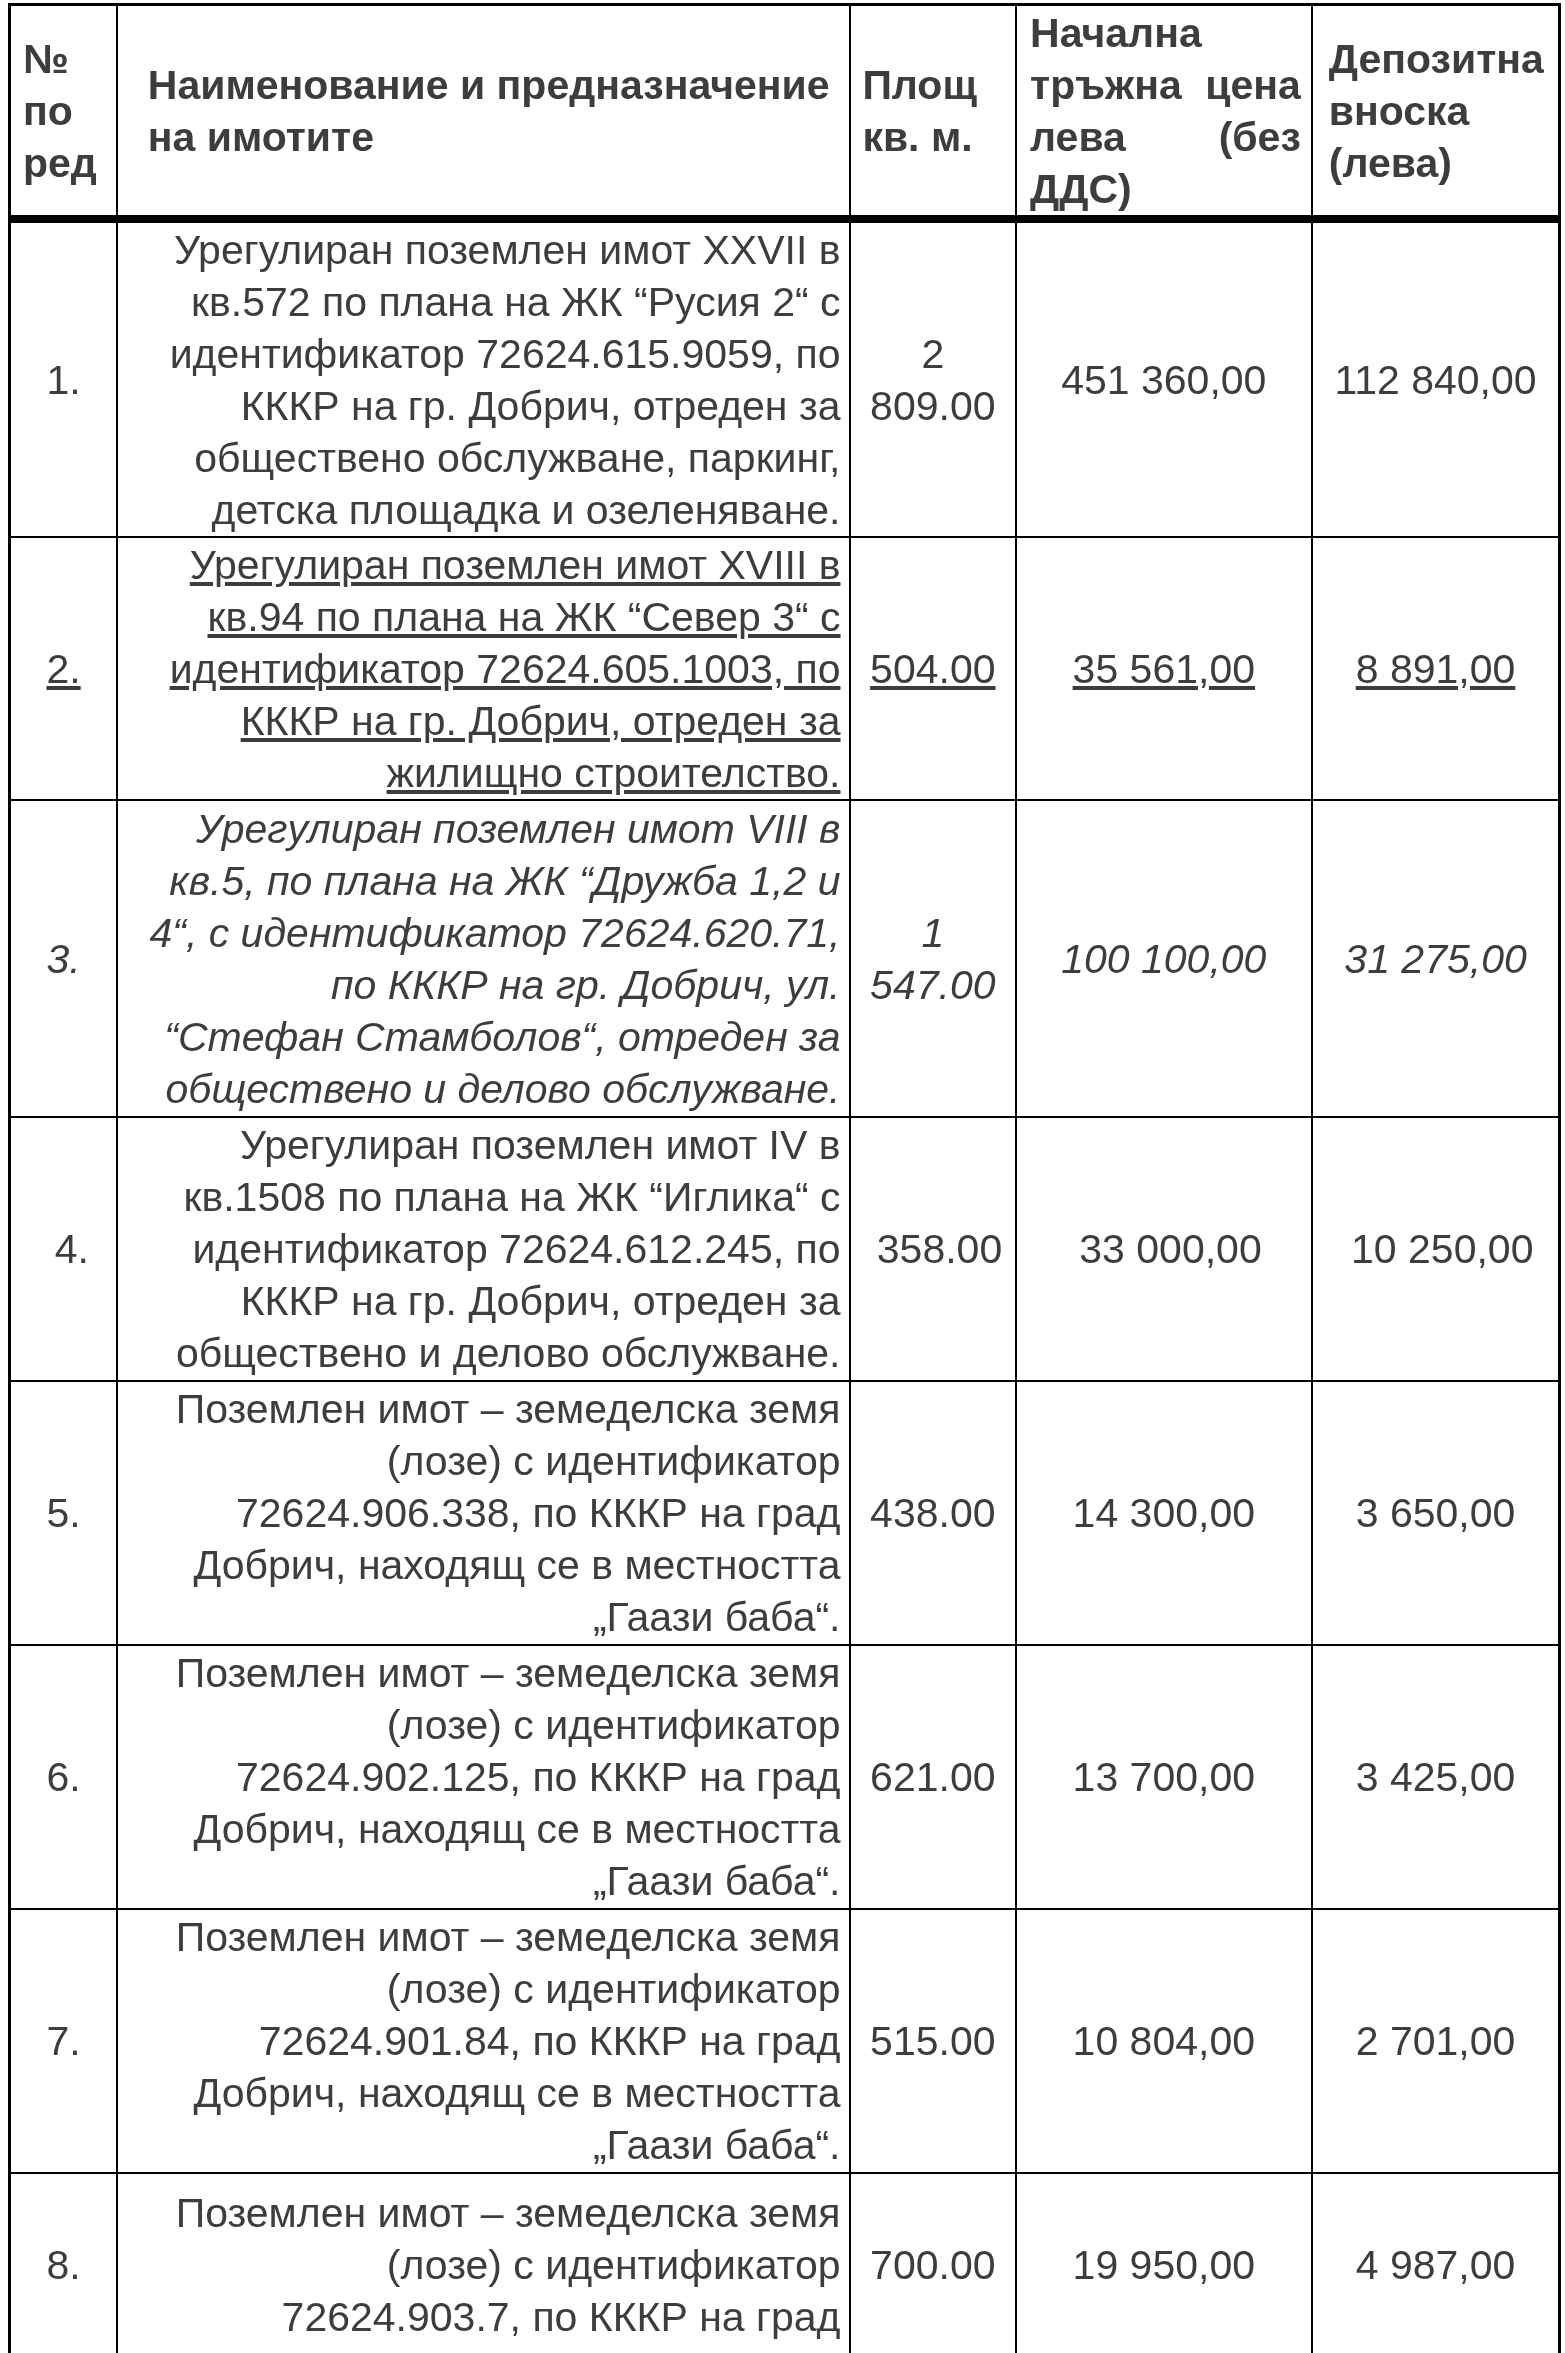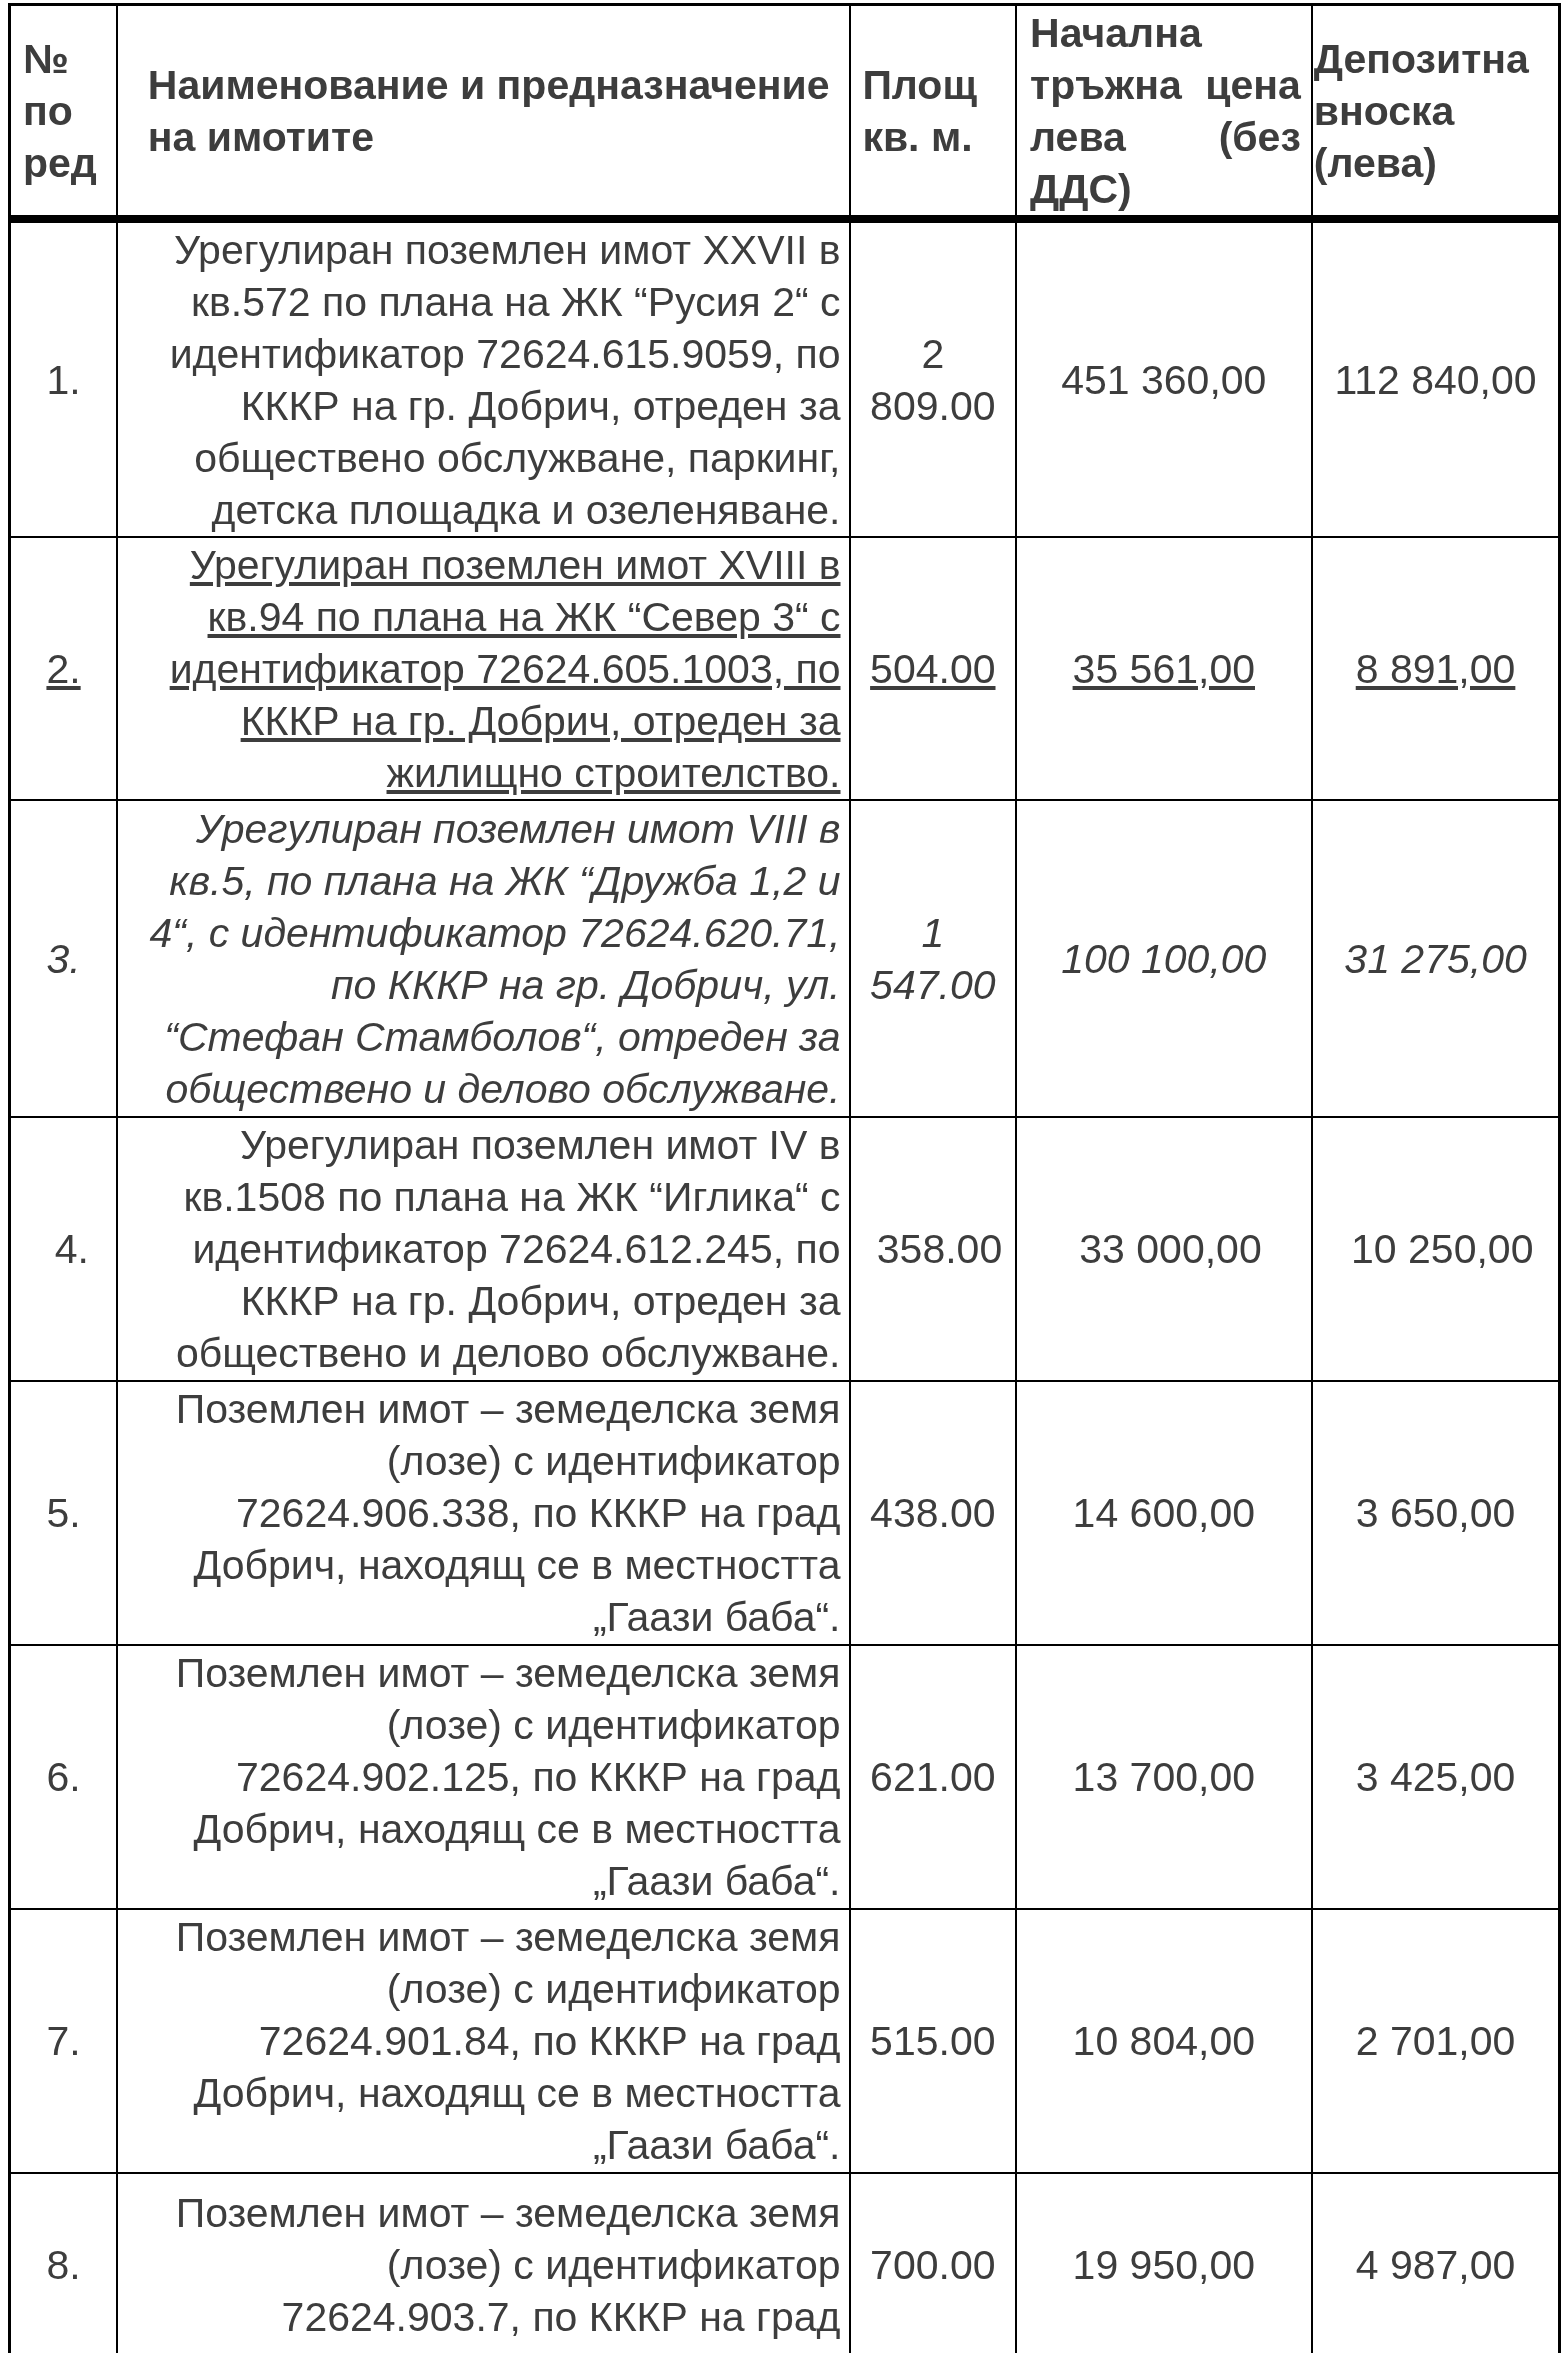--- a/index.html
+++ b/index.html
@@ -35,21 +35,21 @@
     border-bottom: 8.3px solid #000000;
     height: 209px;
     font-weight: bold;
     text-align: left;
     padding: 0 6.6px 0 13.3px;
   }
   th.h-num   { padding-left: 11.6px; }
   th.h-desc  { padding-left: 30px; }
   th.h-area  { padding-left: 11.6px; }
   th.h-price { text-align: justify; padding-right: 10px; }
-  th.h-dep   { padding-left: 1px; padding-right: 5px; }
+  th.h-dep   { padding-left: 16px; padding-right: 5px; }
 
   td.c-num  { text-align: center; padding: 0 3.3px; }
   td.c-desc { text-align: right; padding: 0 8.3px 0 23px; }
   td.c-area, td.c-price, td.c-dep { text-align: center; padding: 0 6.6px; }
 
   tr.r1 td { height: 313px; }
   tr.r2 td { height: 261px; text-decoration: underline; }
   tr.r3 td { height: 315px; font-style: italic; }
   tr.r4 td { height: 262px; padding-left: 20px; }
   tr.r5 td { height: 262px; }
@@ -104,21 +104,21 @@
         <td class="c-num">4.</td>
         <td class="c-desc">Урегулиран поземлен имот IV в кв.1508 по плана на ЖК “Иглика“ с идентификатор 72624.612.245, по КККР на гр. Добрич, отреден за обществено и делово обслужване.</td>
         <td class="c-area">358.00</td>
         <td class="c-price">33 000,00</td>
         <td class="c-dep">10 250,00</td>
       </tr>
       <tr class="r5">
         <td class="c-num">5.</td>
         <td class="c-desc">Поземлен имот – земеделска земя (лозе) с идентификатор 72624.906.338, по КККР на град Добрич, находящ се в местността „Гаази баба“.</td>
         <td class="c-area">438.00</td>
-        <td class="c-price">14 600,00</td>
+        <td class="c-price">14 300,00</td>
         <td class="c-dep">3 650,00</td>
       </tr>
       <tr class="r6">
         <td class="c-num">6.</td>
         <td class="c-desc">Поземлен имот – земеделска земя (лозе) с идентификатор 72624.902.125, по КККР на град Добрич, находящ се в местността „Гаази баба“.</td>
         <td class="c-area">621.00</td>
         <td class="c-price">13 700,00</td>
         <td class="c-dep">3 425,00</td>
       </tr>
       <tr class="r7">

